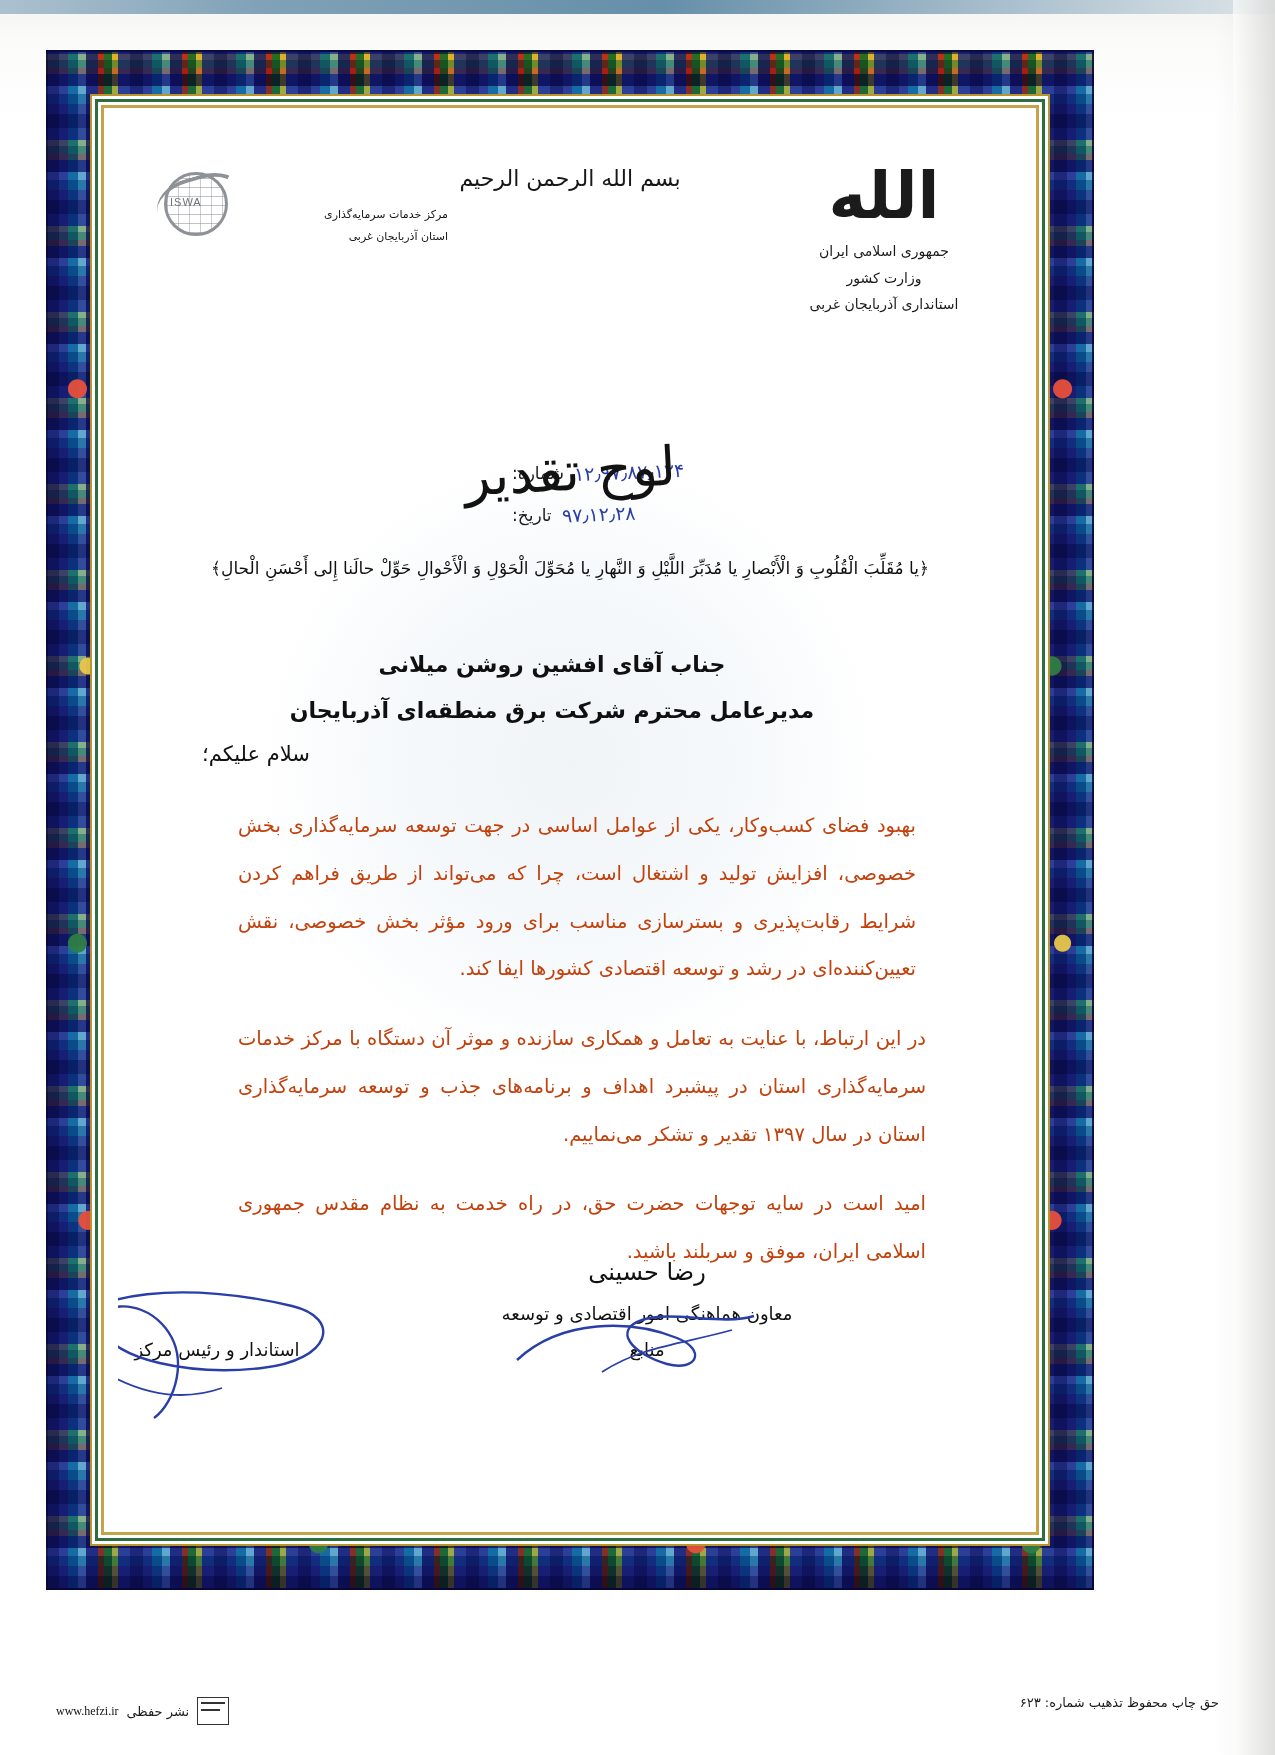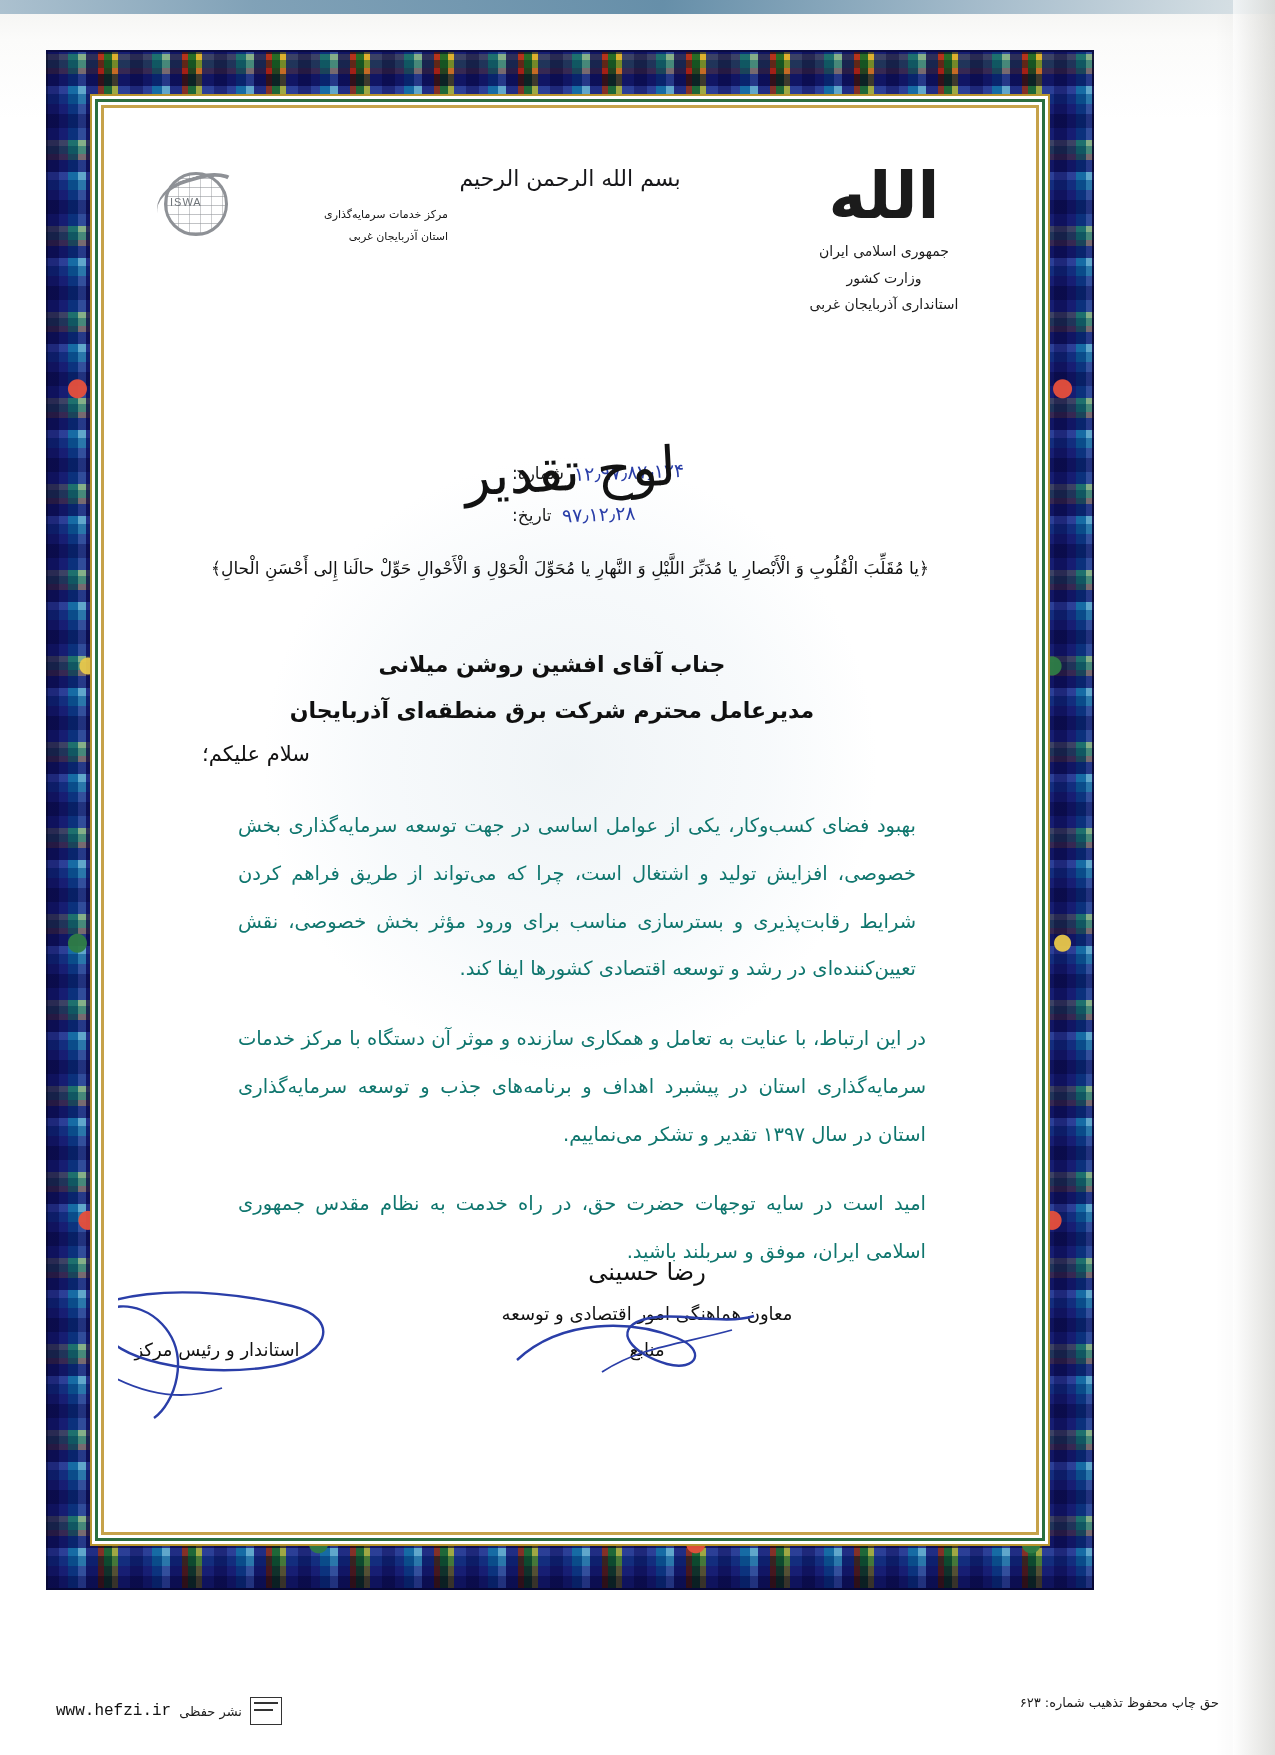--- a/index.html
+++ b/index.html
@@ -195,21 +195,21 @@
   }
   .salam{
     position:absolute;right:120px;top:620px;width:700px;text-align:left;
     padding-left:180px;font-size:21px;color:#111;
   }
 
   
   .body-text{
     position:absolute;right:96px;left:96px;top:680px;
     text-align:justify;direction:rtl;
-    font-size:19.5px;line-height:2.45;color:#0f766e;margin-left:24px;
+    font-size:19.5px;line-height:2.45;color:#c2410c;margin-left:24px;
   }
   .body-text p{margin:0 0 22px 0;text-align:justify;text-justify:inter-word;}
   .body-text p.p1{padding-right:10px;}
 
   
   .sig{
     position:absolute;bottom:150px;
     text-align:center;font-size:19px;color:#111;line-height:2;
   }
   .sig-left{right:640px;width:330px;}
@@ -222,21 +222,21 @@
   .sig-left .scribble{top:-56px;left:-10px;}
   .sig-right .scribble{top:52px;left:0;}
 
   
   .footer{
     position:absolute;left:0;right:0;bottom:14px;height:60px;
     font-size:13px;color:#1a1a1a;
   }
   .footer .f-right{position:absolute;right:56px;top:14px;}
   .footer .f-left{position:absolute;left:56px;top:16px;display:flex;align-items:center;gap:8px;}
-  .footer .f-left .url{font-family:Liberation Mono, monospace;font-size:16px;color:#111;}
+  .footer .f-left .url{font-family:Liberation Serif, serif;font-size:12px;color:#111;}
   .footer .stamp{
     width:30px;height:26px;border:1.5px solid #333;position:relative;background:#fff;
   }
   .footer .stamp::before{
     content:"";position:absolute;left:3px;top:4px;right:3px;height:2px;background:#333;
   }
   .footer .stamp::after{
     content:"";position:absolute;left:3px;top:11px;right:8px;height:2px;background:#333;
   }
 </style>

